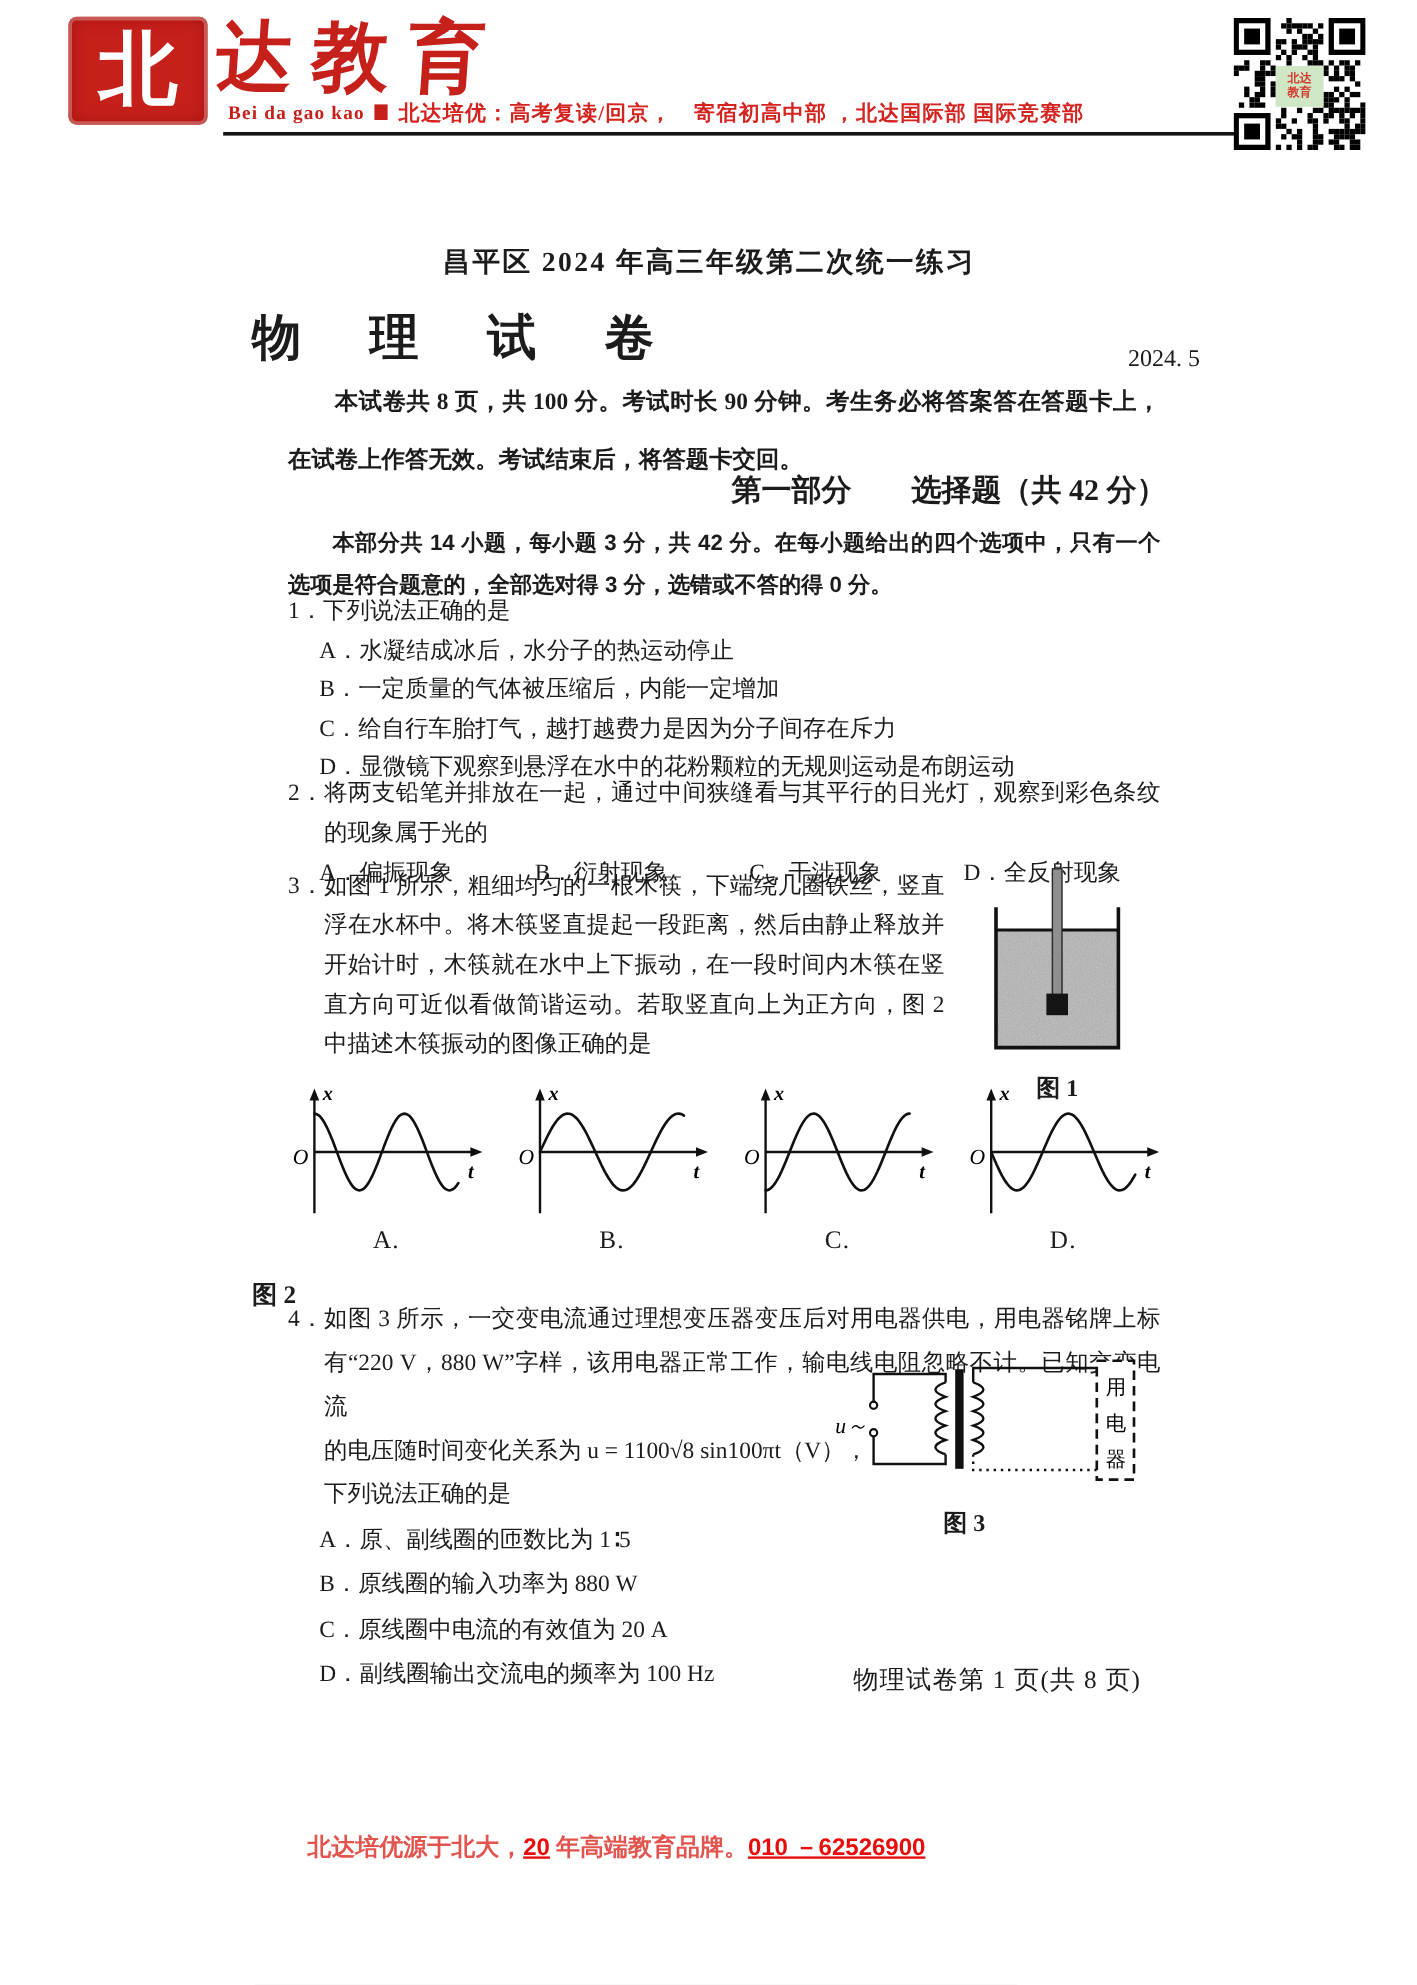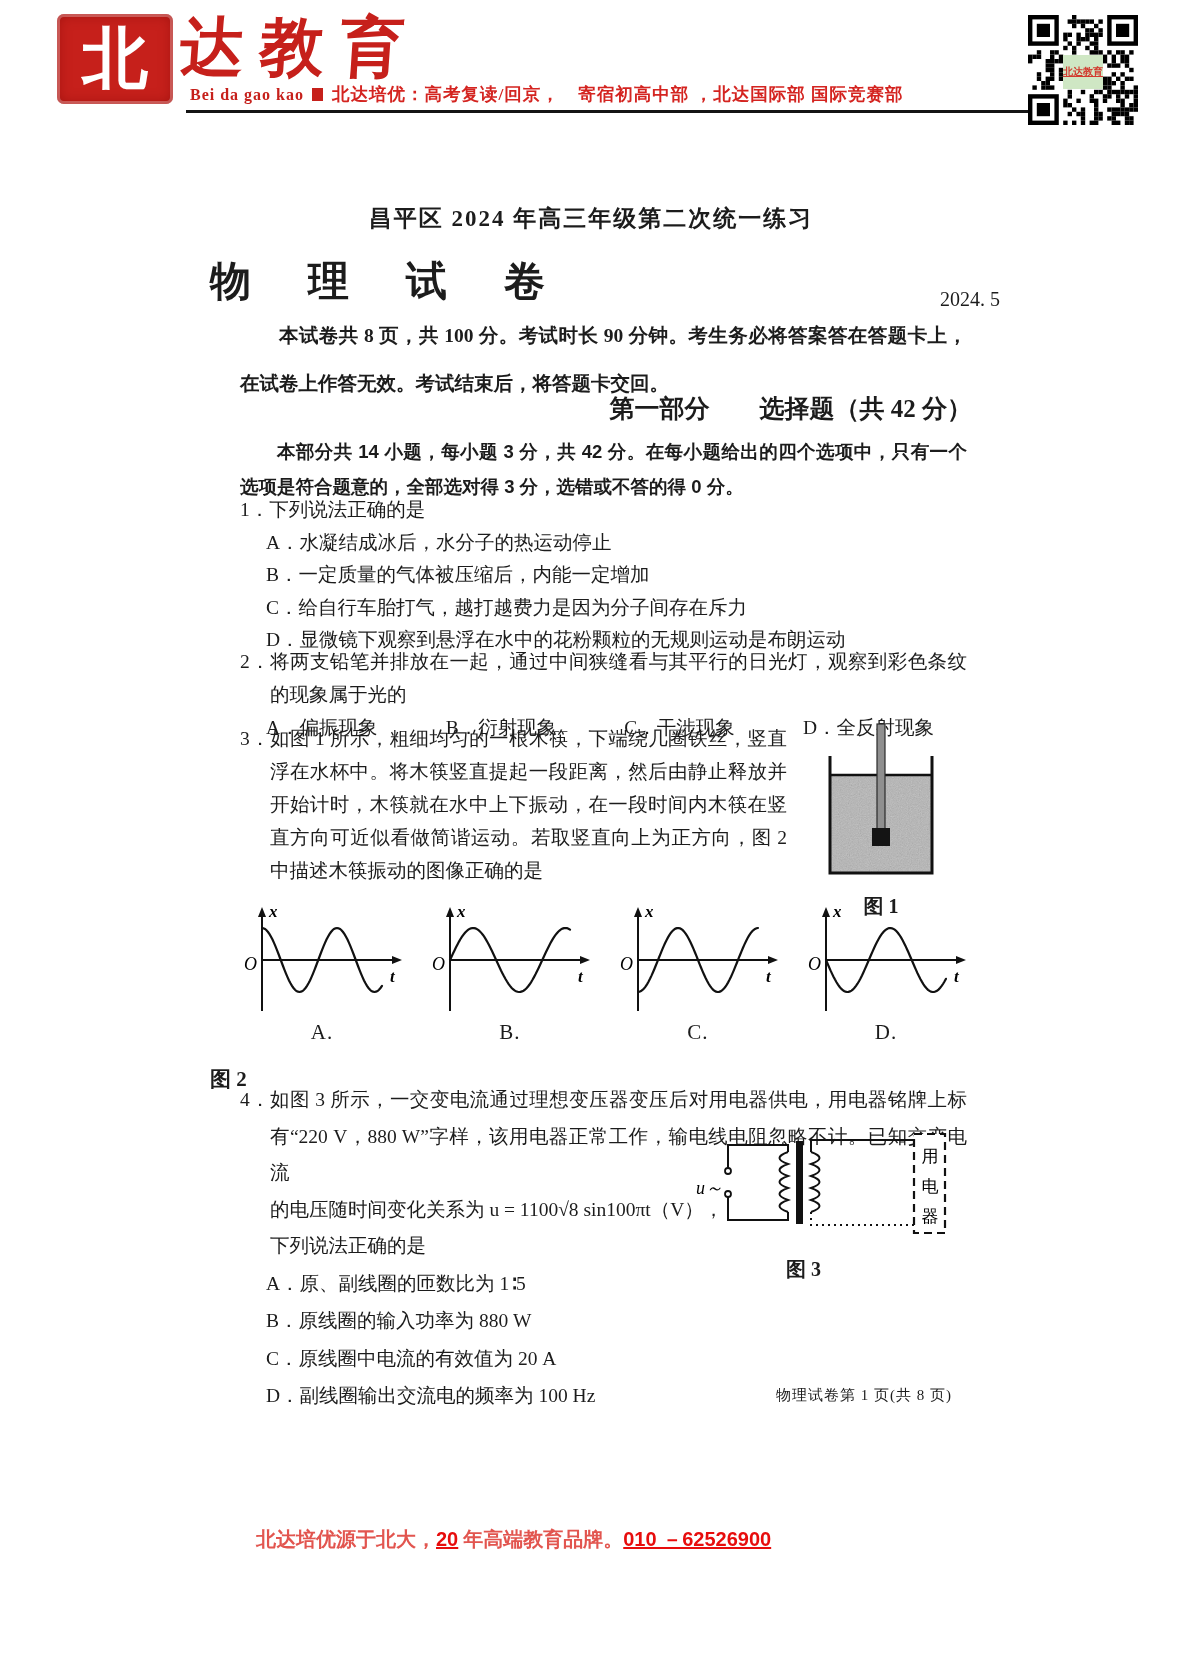--- a/index.html
+++ b/index.html
@@ -14,22 +14,22 @@
         box-shadow:inset 0 0 0 3px rgba(255,255,255,.28), inset 0 0 14px rgba(120,0,0,.5);}
   .seal span{color:#fff;font-size:66px;font-weight:bold;line-height:1;}
   .brand-script{left:180px;top:4px;font-size:64px;font-weight:bold;color:#c6201b;
         letter-spacing:16px;transform:skewX(-4deg);font-family:"Liberation Serif",serif;}
   .brand-sub{left:190px;top:86px;font-size:16px;color:#c6201b;font-weight:bold;letter-spacing:1px;}
   .brand-sub .sq{display:inline-block;width:11px;height:13px;background:#c6201b;margin-left:8px;vertical-align:-1px;}
   .tagline{left:332px;top:82px;font-size:17.5px;font-weight:bold;color:#d42420;letter-spacing:1px;}
   .rule{left:186px;top:110px;width:844px;height:3px;background:#141414;}
   .qr{left:1028px;top:13px;width:110px;height:114px;}
   .qr-label{left:1063px;top:55px;width:40px;height:34px;background:#cfe7c4;
-        display:flex;align-items:center;justify-content:center;
-        font-size:10px;line-height:12px;color:#d23a2e;font-weight:bold;text-decoration:underline;}
+        display:flex;flex-direction:column;align-items:center;justify-content:center;
+        font-size:10px;line-height:12px;color:#d23a2e;font-weight:bold;}
 
   
   .exam-line{left:210px;top:203px;width:762px;text-align:center;font-size:23px;font-weight:bold;letter-spacing:2px;}
   .main-title{left:210px;top:254px;width:762px;font-size:41px;font-weight:bold;letter-spacing:8px;}
   .date{left:940px;top:288px;font-size:20px;}
   .intro{left:240px;top:312px;width:727px;font-size:19.5px;line-height:48px;
          text-indent:2em;text-align:justify;font-weight:700;}
 
   .part-heading{left:210px;top:392px;width:762px;text-align:right;font-size:25px;font-weight:bold;}
   .note{left:240px;top:434px;width:727px;font-size:19.5px;line-height:35px;text-indent:2em;
@@ -51,21 +51,21 @@
   .graph-label{font-size:21px;margin-top:1px;letter-spacing:1px;}
   .fig2-caption{left:210px;top:1065px;width:762px;font-size:21px;font-weight:bold;}
 
   .q4{left:240px;top:1082px;width:727px;line-height:36.5px;}
   .q4 .line3{margin-left:30px;white-space:nowrap;}
   .q4 .line4{margin-left:30px;}
   .q4 .opt{line-height:37.5px;}
   .fig3{position:absolute;left:450px;top:48px;width:277px;text-align:center;}
   .fig3 .figcap{padding-right:50px;}
 
-  .footer{left:776px;top:1386px;font-size:15px;letter-spacing:1px;}
+  .footer{left:711px;top:1386px;font-size:21px;letter-spacing:1px;}
   .bottom-red{left:256px;top:1526px;font-size:20px;}
   .bottom-red .r{color:#e2554f;font-weight:bold;}
   .bottom-red .rb{color:#e70d0d;font-weight:bold;font-family:"Liberation Sans","DejaVu Sans",sans-serif;text-decoration:underline;}
 
   svg text{font-family:"Liberation Serif","DejaVu Serif",serif;}
 </style>
 </head>
 <body>
 
 <div id="page">

